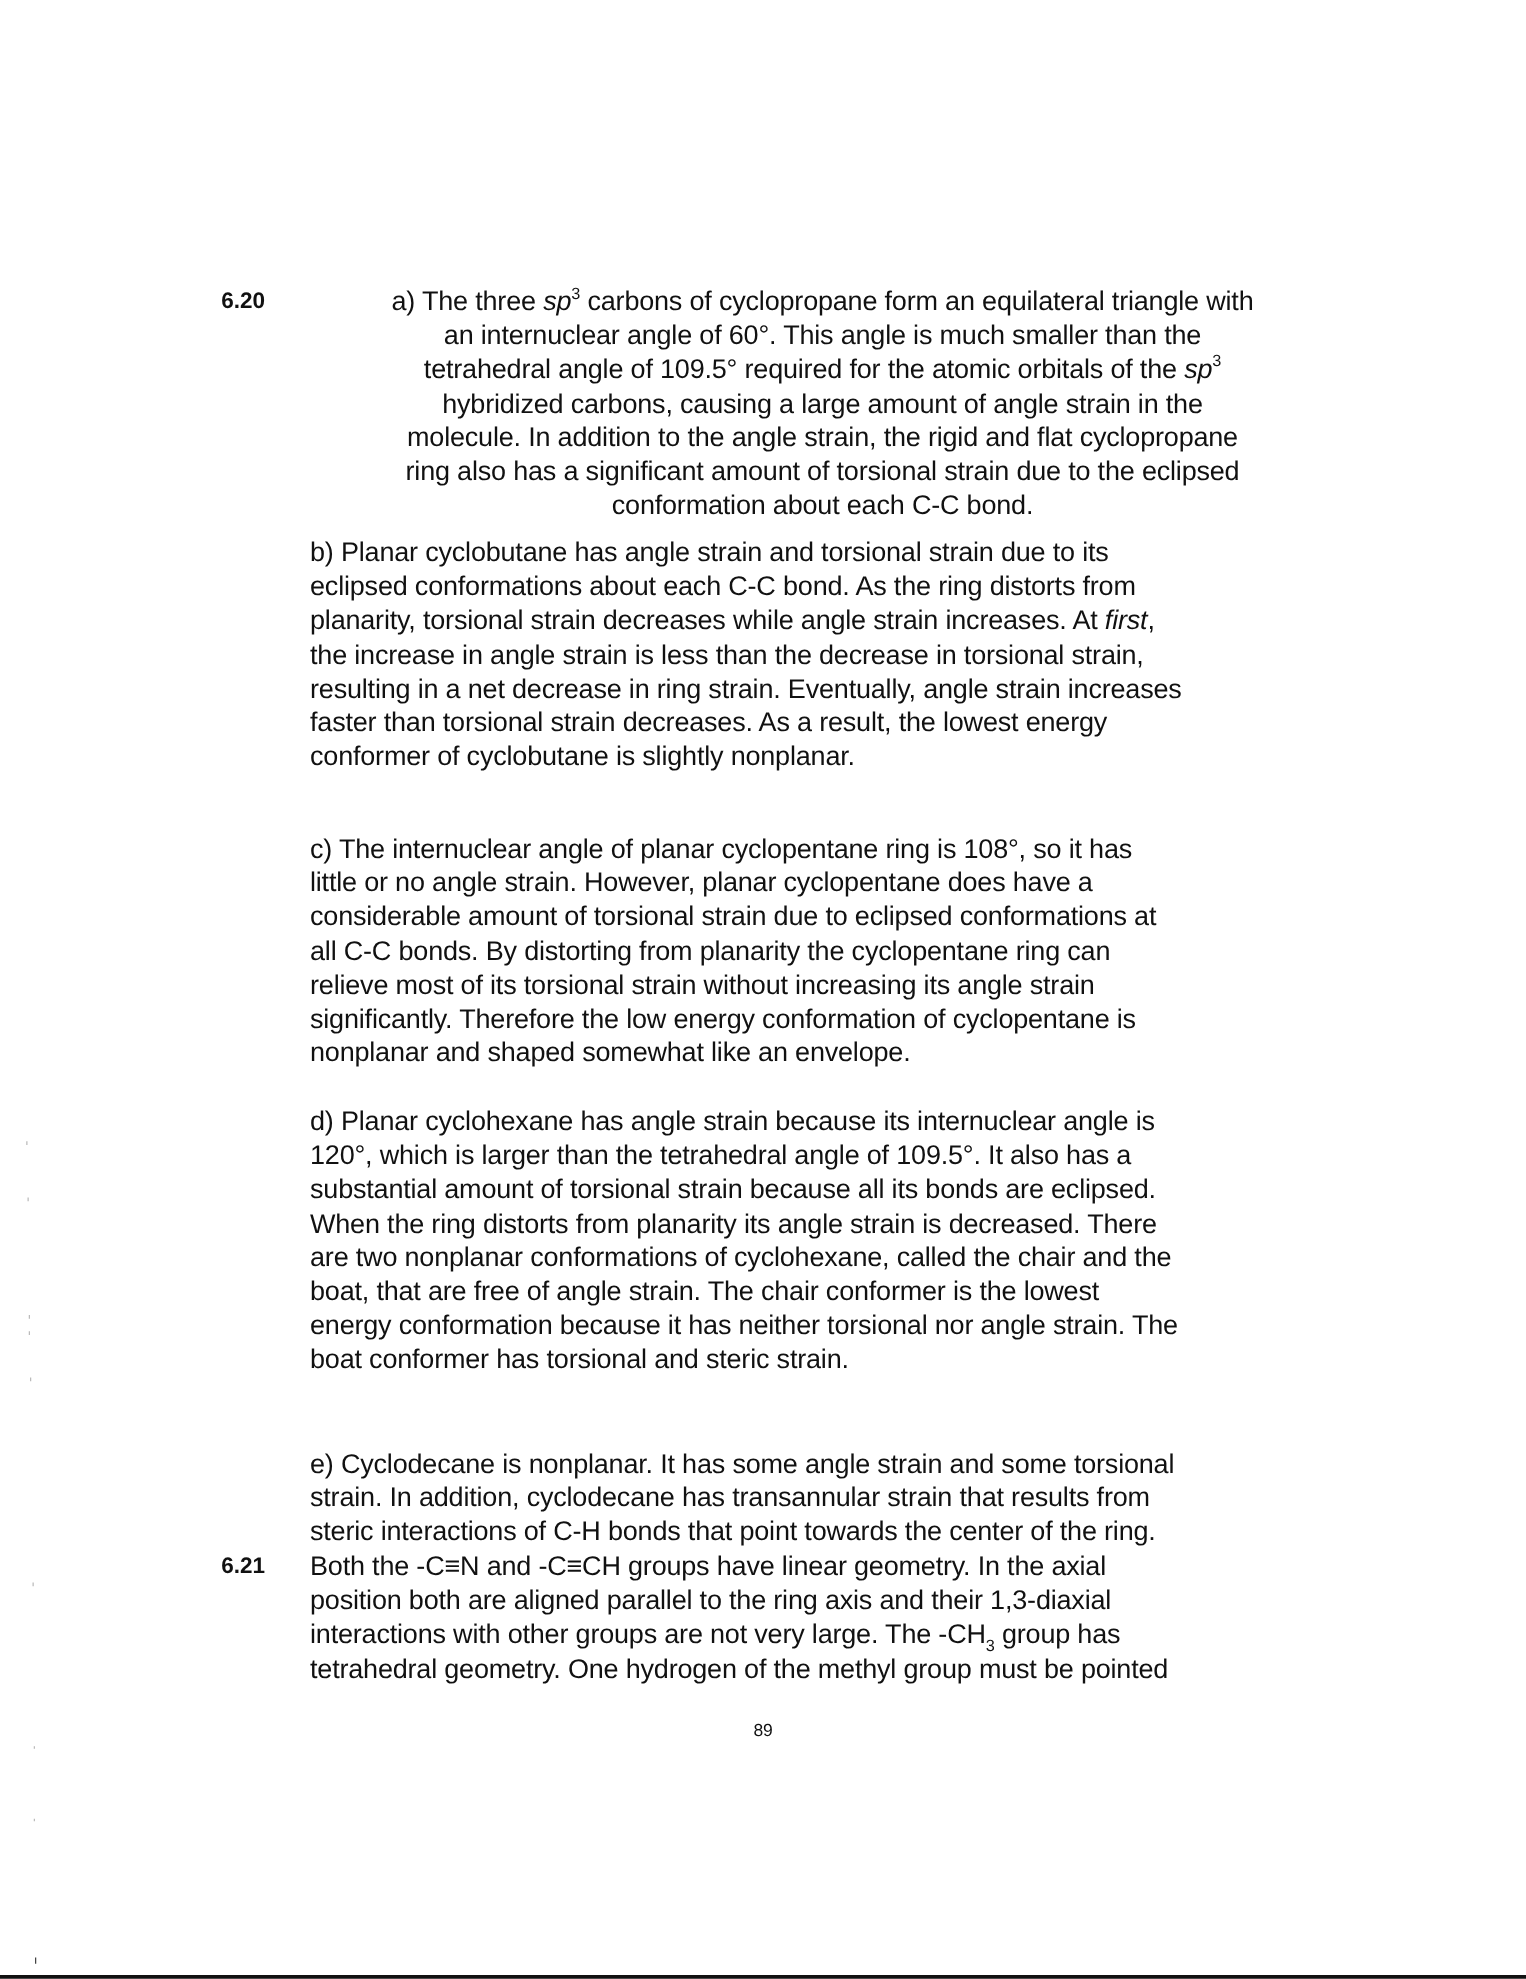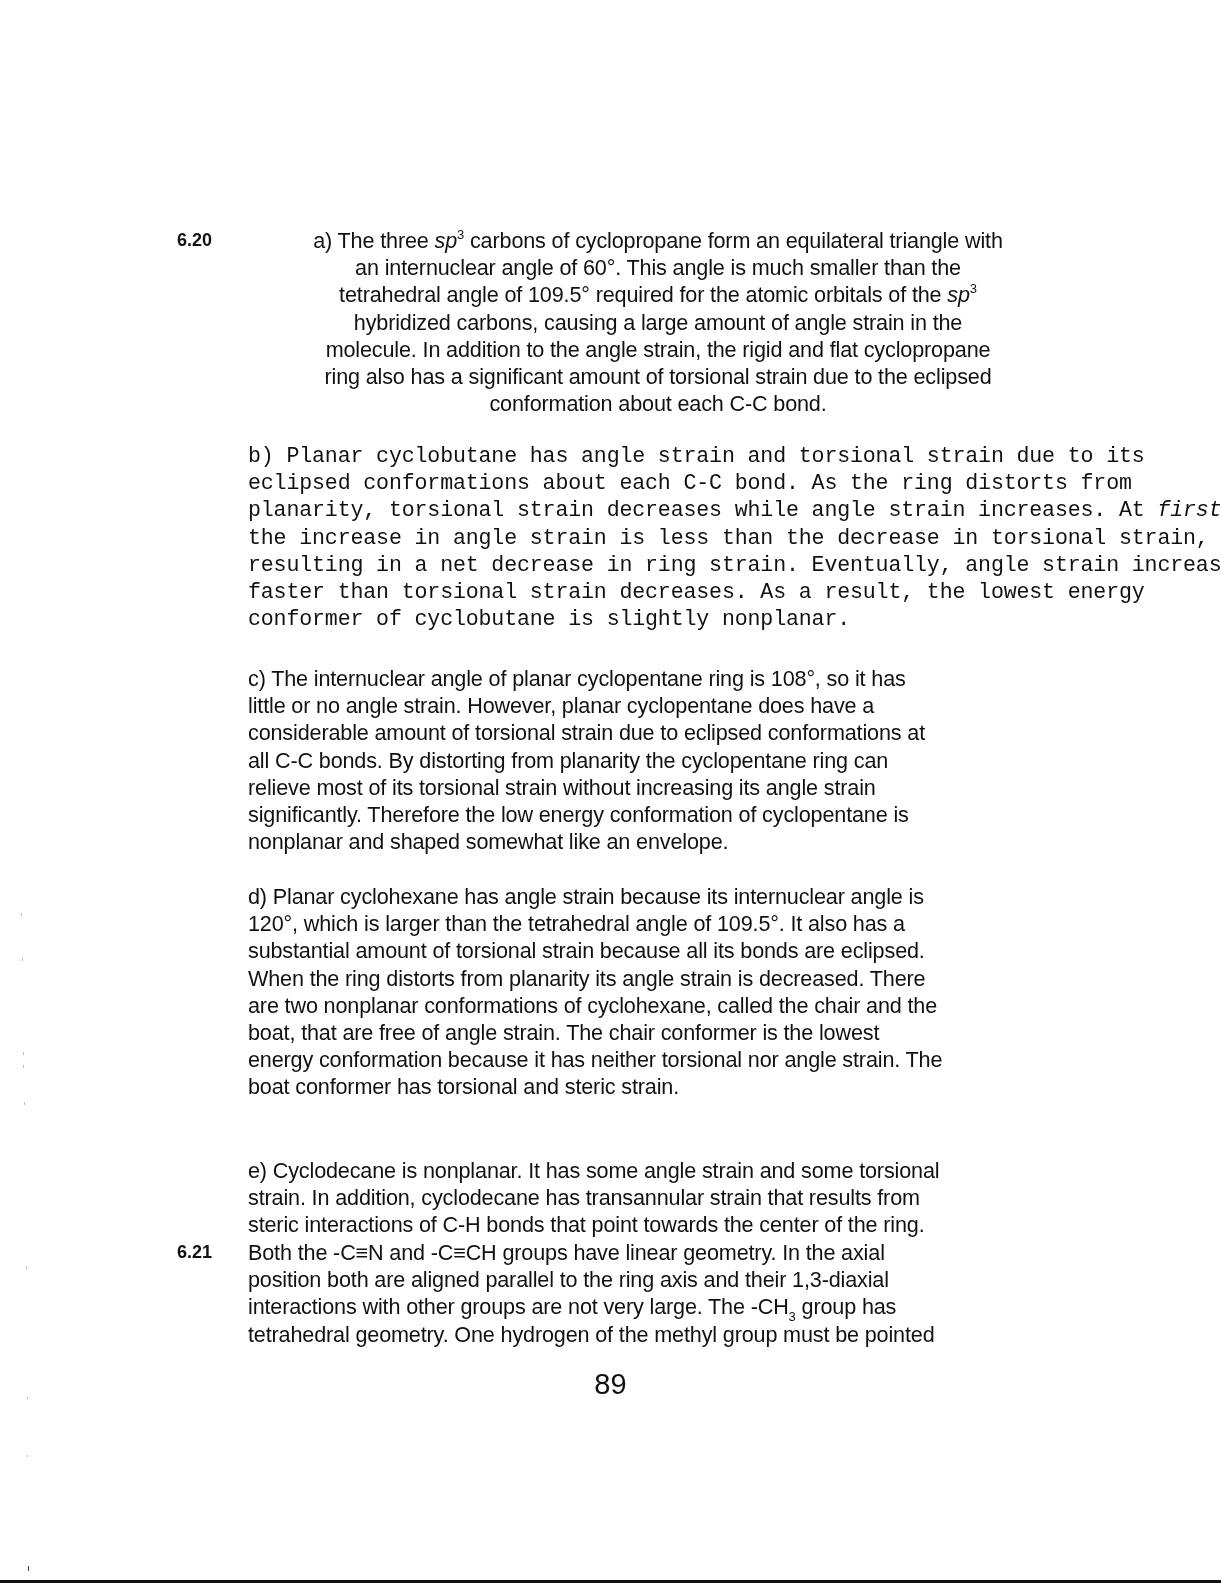--- a/index.html
+++ b/index.html
@@ -54,21 +54,21 @@
   }
   .it { font-style: italic; }
   sup { font-size: 13px; line-height: 0; position: relative; top: -1px; }
   sub { font-size: 13px; line-height: 0; position: relative; top: 1px; }
   .page-number {
     position: absolute;
     top: 1371px;
     left: 0;
     width: 1221px;
     text-align: center;
-    font-size: 29px;
+    font-size: 14px;
     line-height: 27px;
   }
   .bottom-rule {
     position: absolute;
     left: 0;
     top: 1580px;
     width: 1221px;
     height: 3px;
     background: #111111;
   }
@@ -88,21 +88,21 @@
     <div class="answer">
       <div class="para" style="top:0px;text-align:center;">
           <span class="line">a) The three <span class="it">sp</span><sup>3</sup> carbons of cyclopropane form an equilateral triangle with</span>
           <span class="line">an internuclear angle of 60°. This angle is much smaller than the</span>
           <span class="line">tetrahedral angle of 109.5° required for the atomic orbitals of the <span class="it">sp</span><sup>3</sup></span>
           <span class="line">hybridized carbons, causing a large amount of angle strain in the</span>
           <span class="line">molecule. In addition to the angle strain, the rigid and flat cyclopropane</span>
           <span class="line">ring also has a significant amount of torsional strain due to the eclipsed</span>
           <span class="line">conformation about each C-C bond.</span>
         </div>
-      <div class="para" style="top:216px;font-family:Liberation Mono, monospace;">
+      <div class="para" style="top:201px;">
           <span class="line">b) Planar cyclobutane has angle strain and torsional strain due to its</span>
           <span class="line">eclipsed conformations about each C-C bond. As the ring distorts from</span>
           <span class="line">planarity, torsional strain decreases while angle strain increases. At <span class="it">first</span>,</span>
           <span class="line">the increase in angle strain is less than the decrease in torsional strain,</span>
           <span class="line">resulting in a net decrease in ring strain. Eventually, angle strain increases</span>
           <span class="line">faster than torsional strain decreases. As a result, the lowest energy</span>
           <span class="line">conformer of cyclobutane is slightly nonplanar.</span>
         </div>
       <div class="para" style="top:438px;">
           <span class="line">c) The internuclear angle of planar cyclopentane ring is 108°, so it has</span>

